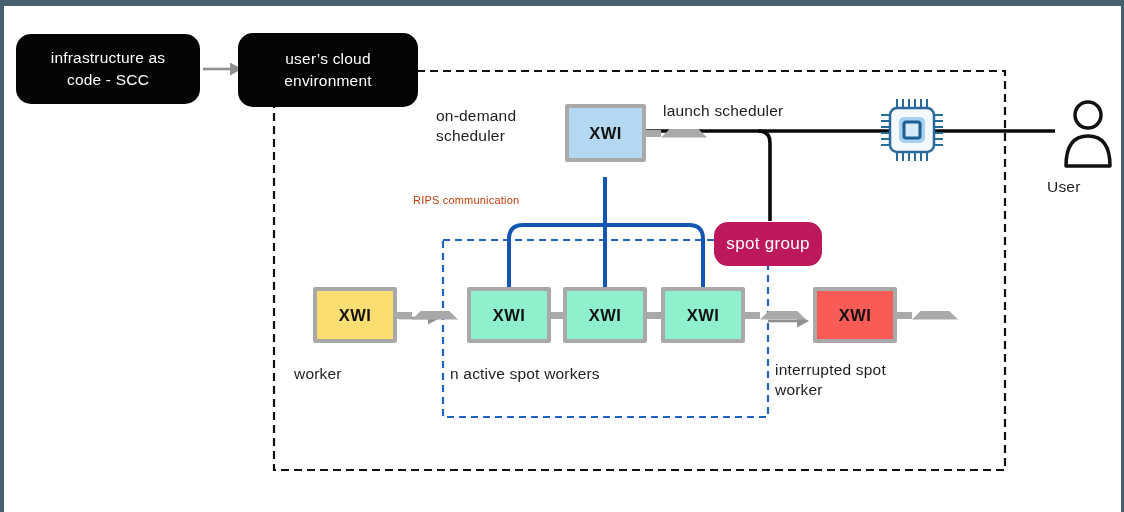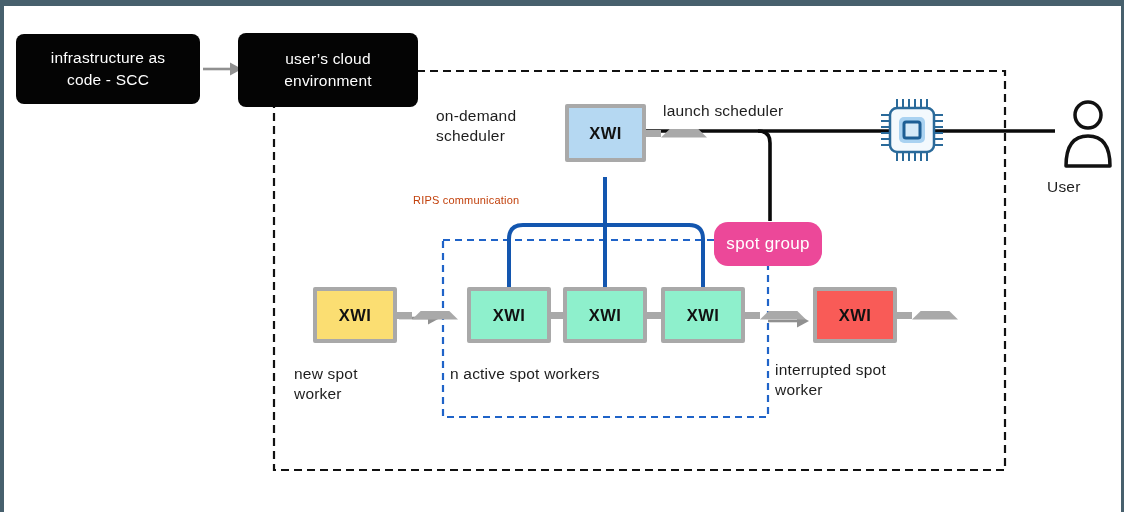--- a/index.html
+++ b/index.html
@@ -6,21 +6,21 @@
   #canvas{
     position:relative;width:1124px;height:512px;background:#ffffff;
     font-family:"Liberation Sans",sans-serif;color:#1a1a1a;overflow:hidden;
   }
   .edge{position:absolute;background:#47606d;}
   .edge.top{left:0;top:0;width:1124px;height:6px;}
   .edge.left{left:0;top:0;width:4px;height:512px;}
   .edge.right{right:0;top:0;width:3px;height:512px;}
 
   .pill{
-    position:absolute;background:#040404;color:#ffffff;border-radius:8px;
+    position:absolute;background:#040404;color:#ffffff;border-radius:15px;
     display:flex;flex-direction:column;align-items:center;justify-content:center;
     font-size:15.5px;line-height:1.42;text-align:center;letter-spacing:.2px;
   }
   .pill.iac{left:16px;top:34px;width:184px;height:70px;z-index:3;}
   .pill.cloud{left:238px;top:33px;width:180px;height:74px;z-index:3;}
 
   svg.layer{position:absolute;left:0;top:0;z-index:1;}
 
   .monitor{position:absolute;display:flex;flex-direction:row;align-items:center;z-index:2;}
   .screen{
@@ -47,21 +47,21 @@
   .lbl.rips{left:413px;top:193px;width:200px;color:#c2410c;font-size:11px;}
   .lbl.nactive{left:450px;top:364px;width:240px;}
   .lbl.newworker{left:294px;top:364px;width:120px;}
   .lbl.intworker{left:775px;top:360px;width:160px;}
   .lbl.login{left:841px;top:176px;width:140px;}
   .lbl.login .ital{font-style:italic;}
   .lbl.user{left:1047px;top:177px;width:80px;}
 
   .spotgroup{
     position:absolute;left:714px;top:222px;width:108px;height:44px;
-    background:#ec4899;border-radius:14px;color:#fff;display:flex;
+    background:#be185d;border-radius:14px;color:#fff;display:flex;
     align-items:center;justify-content:center;font-size:17px;z-index:4;letter-spacing:.3px;
   }
   .icon-abs{position:absolute;z-index:2;}
 </style>
 </head>
 <body>
 
 <div id="canvas">
   <div class="edge top"></div>
   <div class="edge left"></div>
@@ -130,21 +130,20 @@
     <div class="base"></div>
   </div>
   <div class="lbl nactive">n active spot workers</div>
 
   <div class="monitor m-new">
     <div class="screen">XWI</div>
     <div class="neck"></div>
     <div class="base"></div>
   </div>
   <div class="lbl newworker">
-    <div>new spot</div>
     <div>worker</div>
   </div>
 
   <div class="monitor m-int">
     <div class="screen">XWI</div>
     <div class="neck"></div>
     <div class="base"></div>
   </div>
   <div class="lbl intworker">
     <div>interrupted spot</div>

